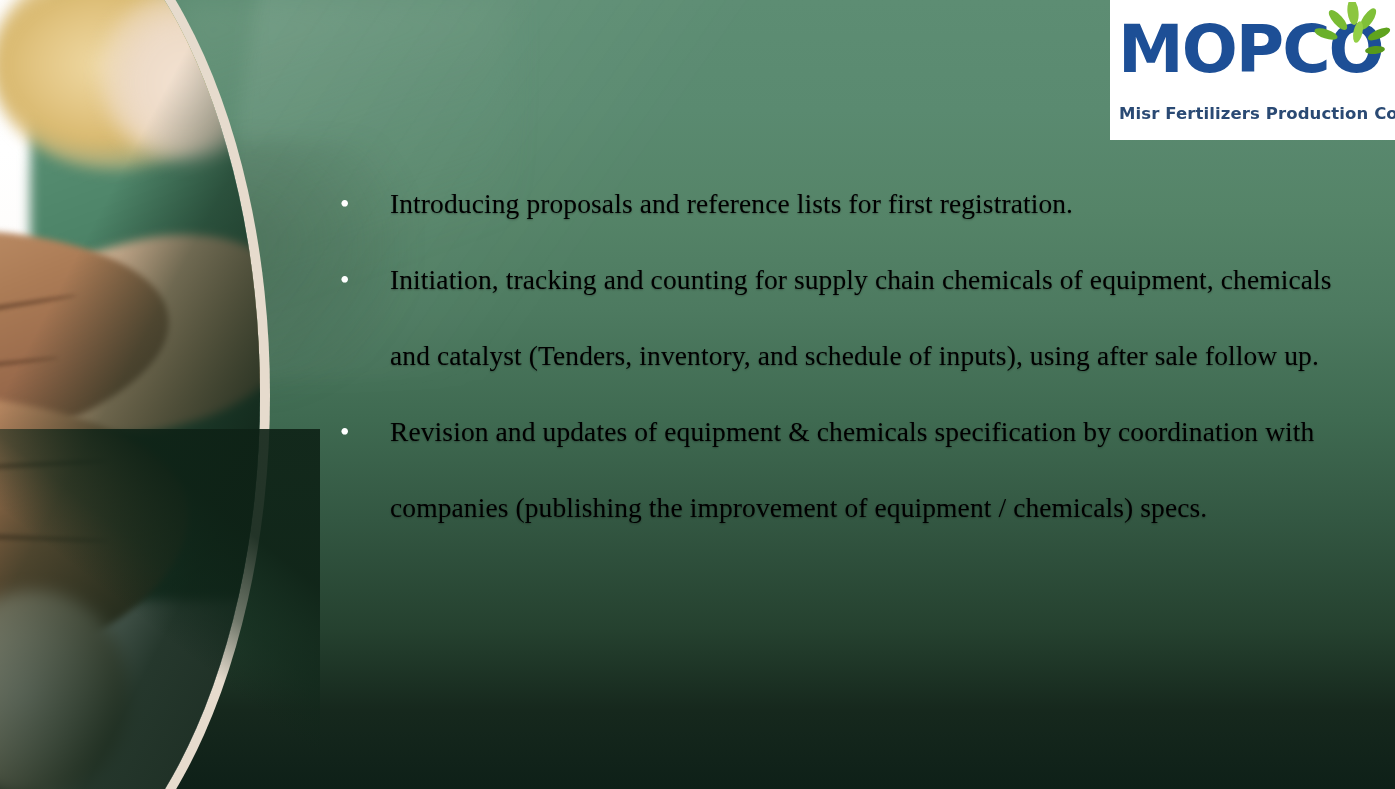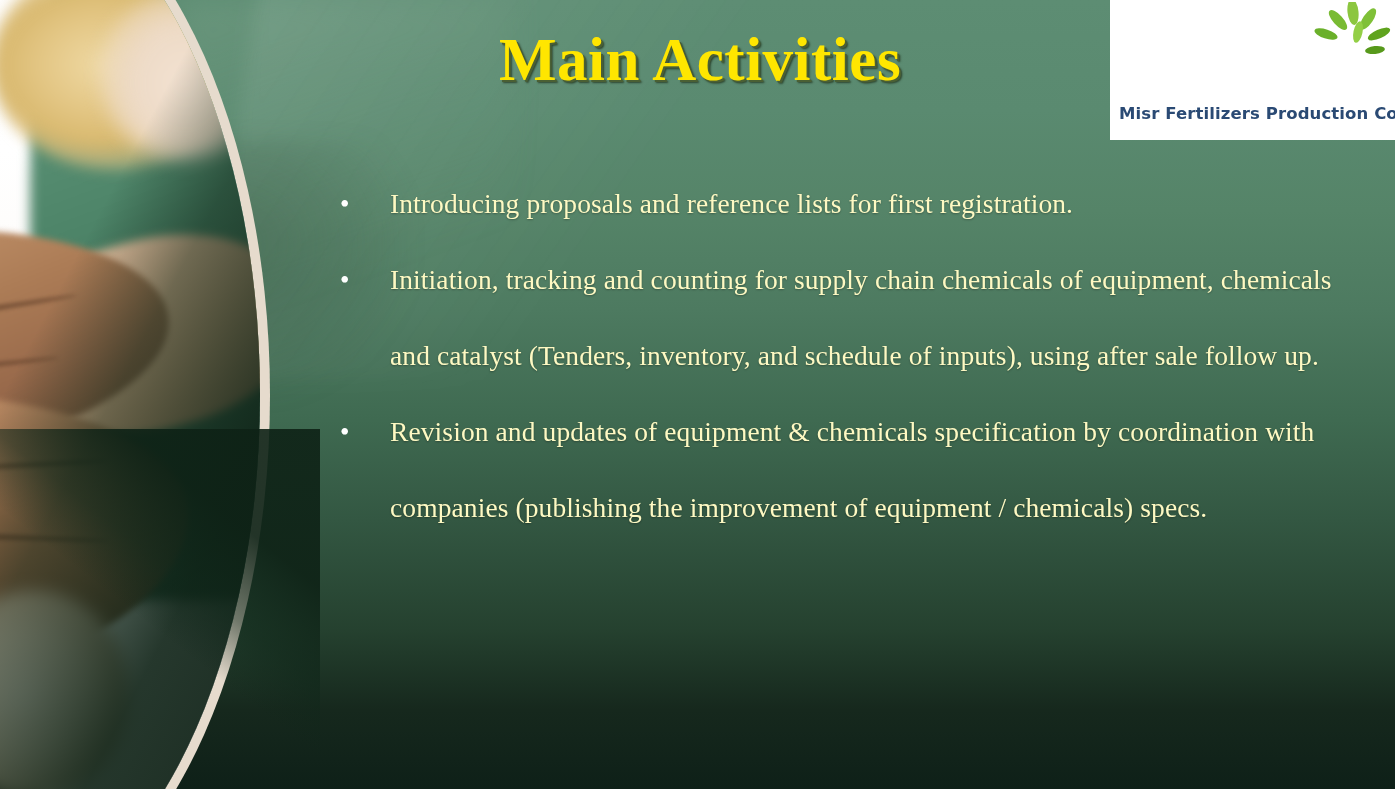--- a/index.html
+++ b/index.html
@@ -269,21 +269,21 @@
     width: 58px;
     color: #ffffff;
     font-size: 27px;
     line-height: 76px;
     text-align: left;
     padding-left: 8px;
     box-sizing: border-box;
   }
   .bullet-text {
     flex: 1 1 auto;
-    color: #fef9c3;
+    color: #000000;
     font-family: "Liberation Serif", serif;
     font-size: 27.5px;
     line-height: 76px;
     letter-spacing: 0.1px;
     text-shadow: 0 1px 2px rgba(0,0,0,0.30);
   }
 </style>
 </head>
 <body>
 
@@ -310,23 +310,23 @@
 
     <div class="ph-jacket"></div>
 
     <div class="ph-face2"></div>
 
     <div class="photo-veil"></div>
   </div>
 
   <div class="corner-wedge"></div>
 
-  <div class="title">Main Activities</div>
 
   <div class="logo-panel">
+    <div class="logo-word">MOPCO</div>
     <div class="logo-tag">Misr Fertilizers Production Company</div>
     <svg class="logo-leaves" viewBox="0 0 78 64">
       <g>
         <ellipse cx="40" cy="10" rx="5.5" ry="13" fill="#8cc63f" transform="rotate(-6 40 10)"></ellipse>
         <ellipse cx="25" cy="18" rx="5" ry="12.5" fill="#79bb33" transform="rotate(-42 25 18)"></ellipse>
         <ellipse cx="13" cy="32" rx="4.5" ry="12" fill="#6ab02a" transform="rotate(-72 13 32)"></ellipse>
         <ellipse cx="55" cy="17" rx="5" ry="12.5" fill="#7fc038" transform="rotate(34 55 17)"></ellipse>
         <ellipse cx="66" cy="32" rx="4.5" ry="12" fill="#5fa31e" transform="rotate(66 66 32)"></ellipse>
         <ellipse cx="62" cy="48" rx="4" ry="10" fill="#57991b" transform="rotate(84 62 48)"></ellipse>
         <ellipse cx="45" cy="30" rx="4.5" ry="11" fill="#93cf46" transform="rotate(12 45 30)"></ellipse>

